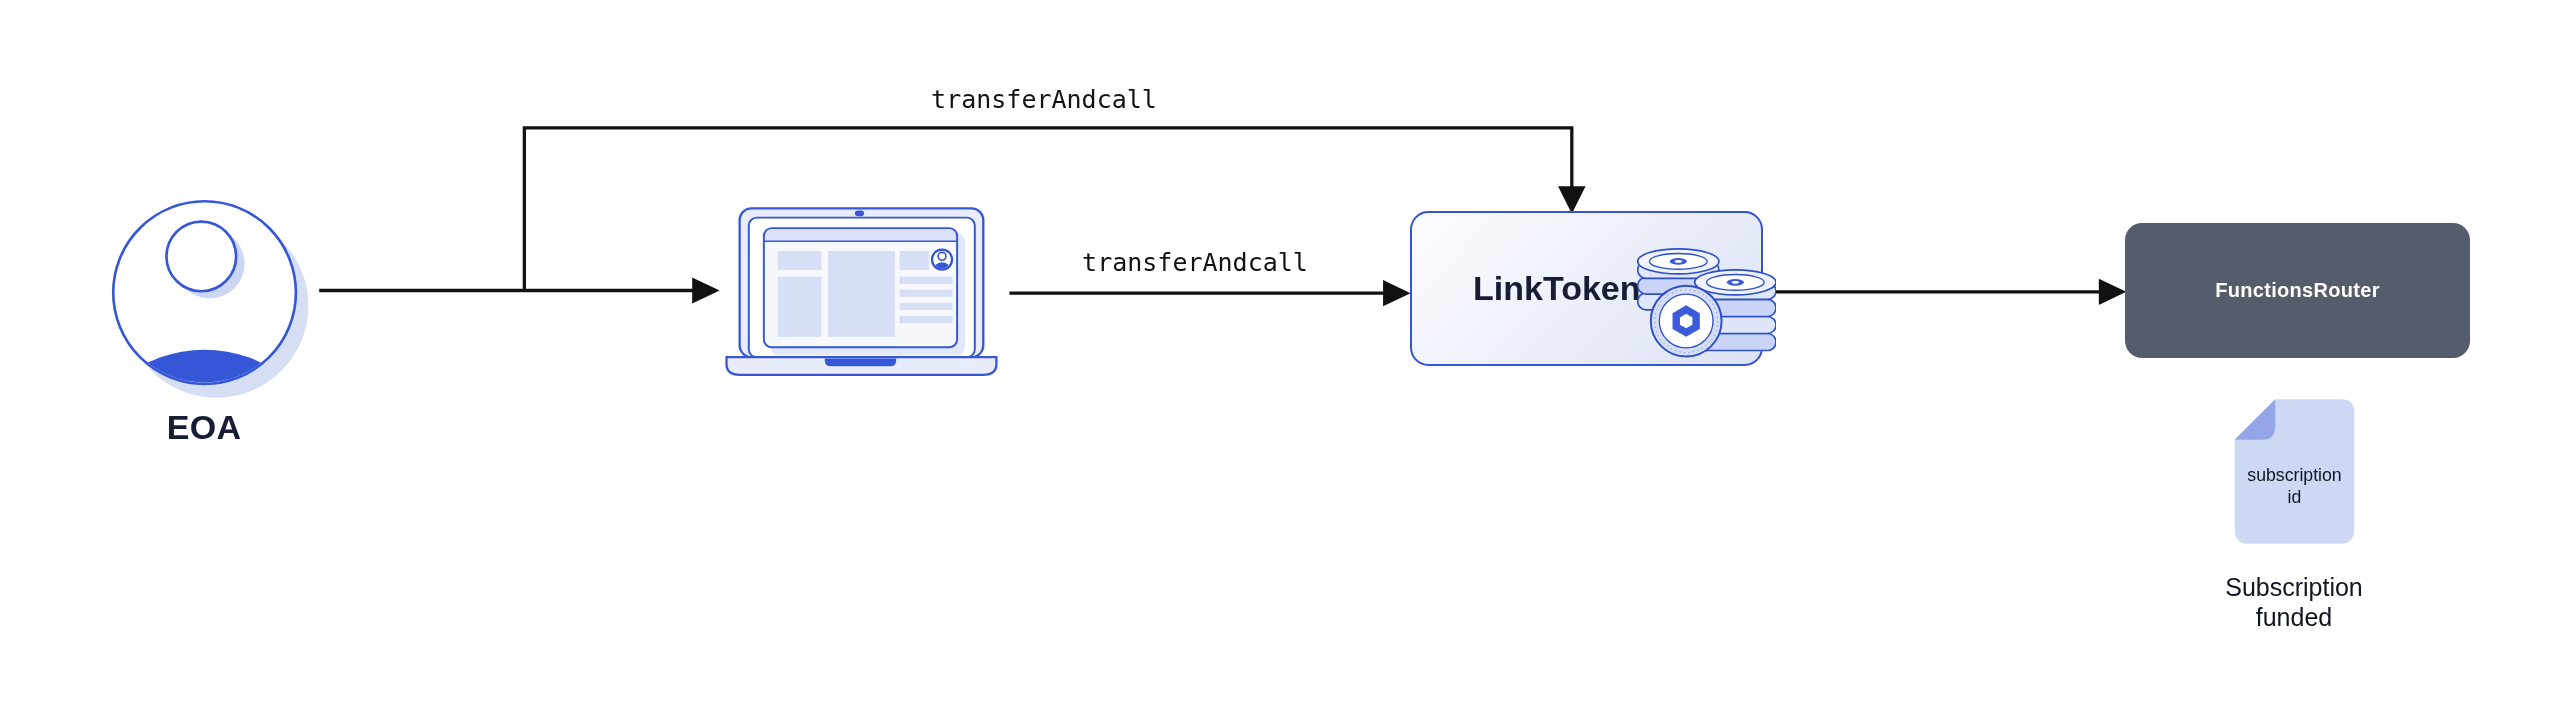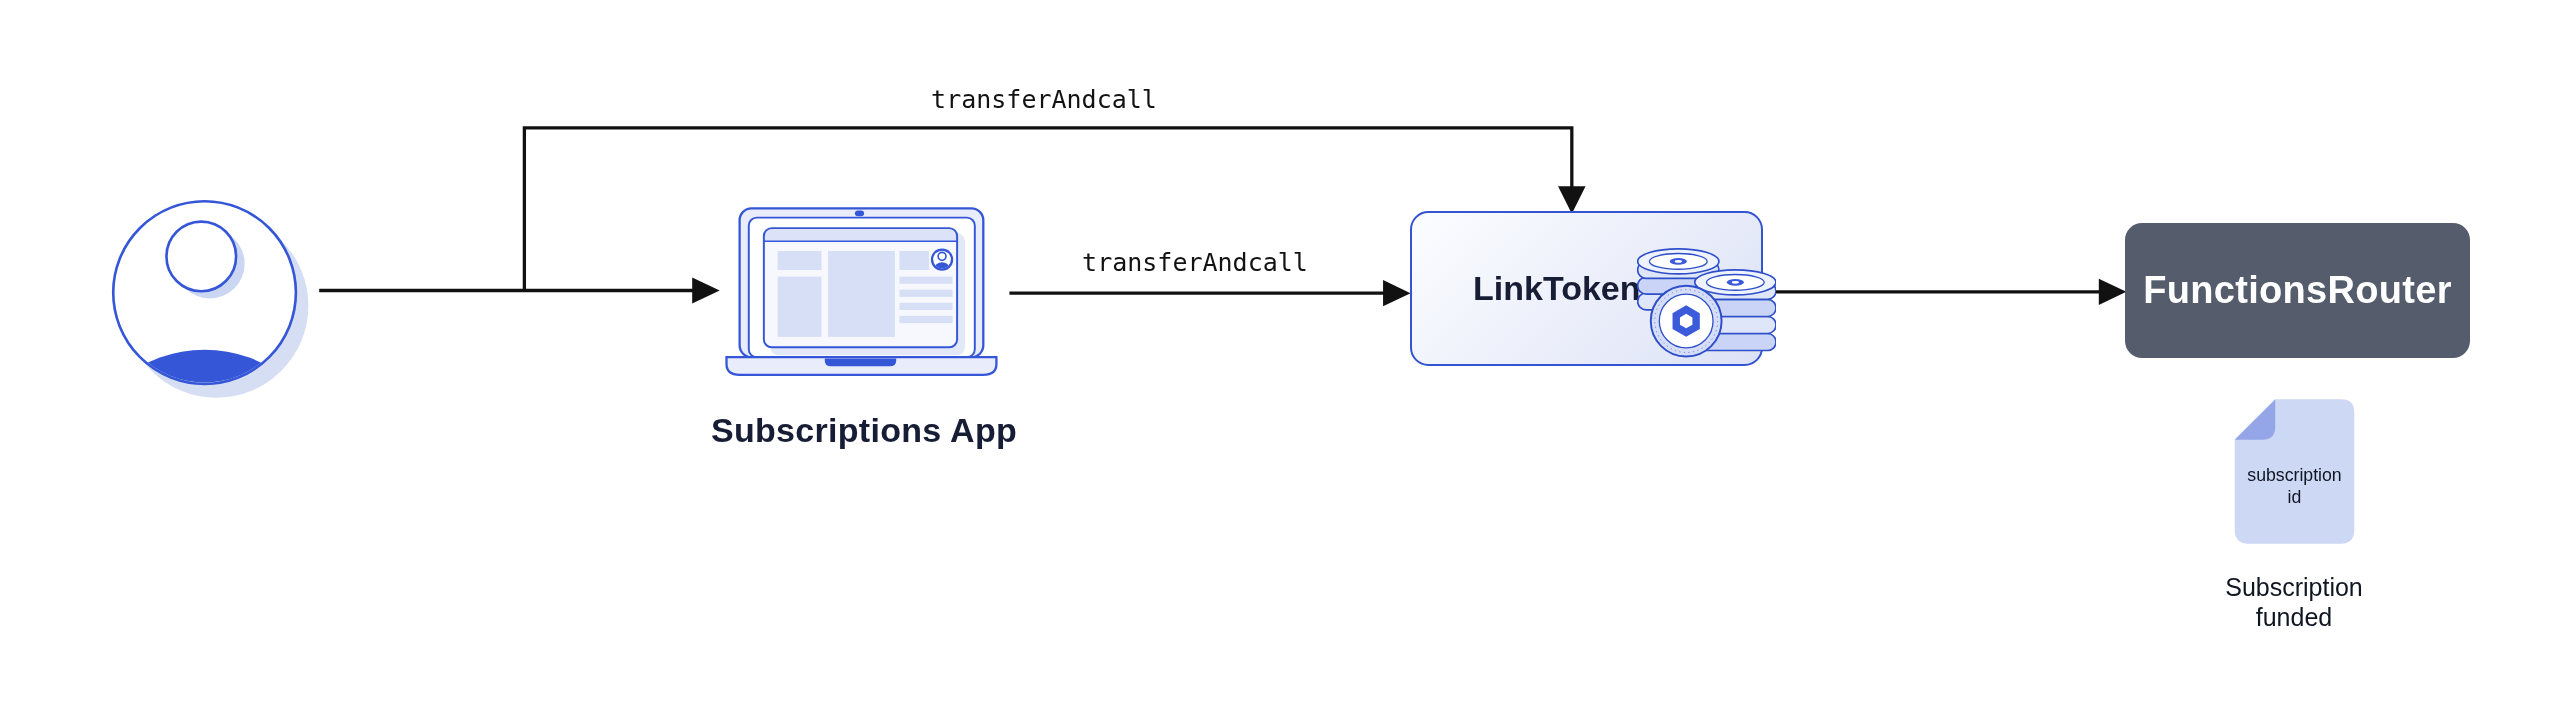--- a/index.html
+++ b/index.html
@@ -63,21 +63,21 @@
     left: 2125px; top: 223px;
     width: 345px; height: 135px;
     background: #555C6C;
     border-radius: 17px;
     display: flex;
     align-items: center;
     justify-content: center;
   }
   .router-box .box-title {
     font-weight: bold;
-    font-size: 38px;
+    font-size: 20px;
     color: #ffffff;
     letter-spacing: 0.3px;
   }
 
   
   .doc-wrap { position: absolute; left: 2233px; top: 398px; width: 123px; height: 147px; }
   .doc-text {
     position: absolute;
     left: 0; top: 67px;
     width: 100%;
@@ -127,20 +127,21 @@
     </defs>
     <circle cx="168" cy="170" r="140" fill="#D6DEF4"></circle>
     <circle cx="150" cy="150" r="139" fill="#ffffff"></circle>
     <g clip-path="url(#eoaClip)">
       <circle cx="158" cy="106" r="53" fill="#CBD6F2"></circle>
       <circle cx="145" cy="95" r="53" fill="#ffffff" stroke="#3557D7" stroke-width="4"></circle>
       <ellipse cx="150" cy="395" rx="178" ry="158" fill="#3557D7"></ellipse>
     </g>
     <circle cx="150" cy="150" r="139" fill="none" stroke="#3557D7" stroke-width="4"></circle>
   </svg>
+  <div class="node-label" style="left:86px; top:408px; width:236px;">EOA</div>
 
   <svg class="abs" style="left:718px; top:203px;" width="283" height="176" viewBox="0 0 432 268">
     <defs>
       <clipPath id="winClip">
           <rect x="70" y="38" width="295" height="182" rx="12"></rect>
         </clipPath>
       <clipPath id="avClip">
           <circle cx="342" cy="86" r="13.5"></circle>
         </clipPath>
     </defs>
@@ -173,21 +174,20 @@
           <circle cx="342" cy="81" r="6" fill="#ffffff" stroke="#3557D7" stroke-width="2.5"></circle>
           <ellipse cx="342" cy="99" rx="11.5" ry="9" fill="#3557D7"></ellipse>
         </g>
       </g>
     </g>
     <rect x="70" y="38" width="295" height="182" rx="12" fill="none" stroke="#3557D7" stroke-width="3"></rect>
 
     <path d="M 13 235 H 425 V 246 Q 425 262 405 262 H 33 Q 13 262 13 246 Z" fill="#E9EDFB" stroke="#3557D7" stroke-width="3.5"></path>
     <path d="M 163 237 H 272 V 240 Q 272 249 262 249 H 173 Q 163 249 163 240 Z" fill="#3557D7"></path>
   </svg>
-  <div class="node-label" style="left:700px; top:411px; width:328px;">Subscriptions App</div>
 
   <div class="linktoken-box">
     <div class="box-title">LinkToken</div>
     <svg class="coins-wrap" viewBox="0 0 212 210">
 
       <g stroke="#2E4FC9" stroke-width="2.5">
         <rect x="1" y="88" width="124" height="26" rx="13" fill="#DFE6F9"></rect>
         <rect x="1" y="64" width="124" height="26" rx="13" fill="#C9D4F6"></rect>
         <rect x="1" y="40" width="124" height="26" rx="13" fill="#DFE6F9"></rect>
         <ellipse cx="63" cy="40" rx="62" ry="19" fill="#EEF2FC"></ellipse>

